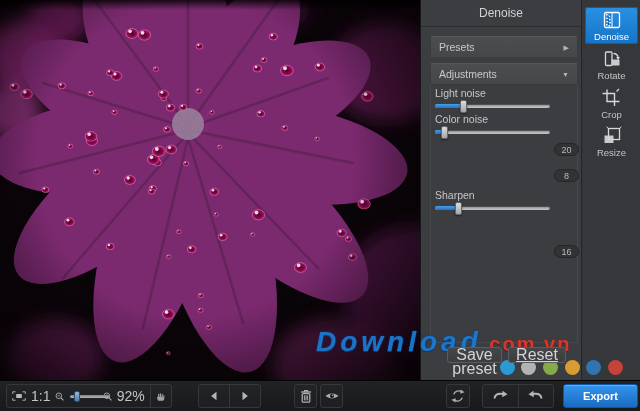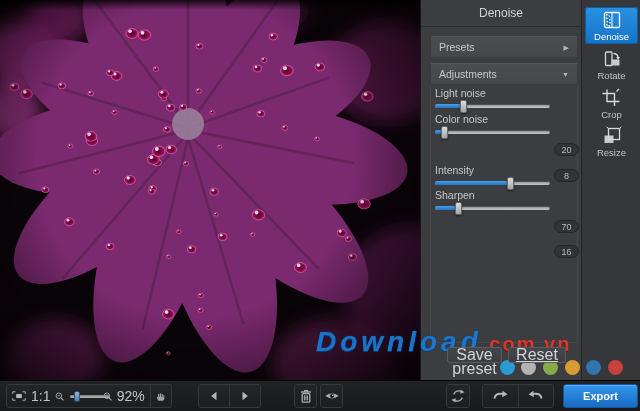--- a/index.html
+++ b/index.html
@@ -293,29 +293,20 @@
       <div class="lbl">Color noise</div>
       <div class="slider">
         <div class="track"></div>
         <div class="fill" style="width: 8%;"></div>
         <div class="handle" style="left: 8%;"></div>
       </div>
       <div class="valbox">8</div>
     </div>
 
 
-    <div class="srow" style="top:164px">
-      <div class="lbl">Intensity</div>
-      <div class="slider">
-        <div class="track"></div>
-        <div class="fill" style="width: 65%;"></div>
-        <div class="handle" style="left: 65%;"></div>
-      </div>
-      <div class="valbox">70</div>
-    </div>
 
     <div class="srow" style="top:189px">
       <div class="lbl">Sharpen</div>
       <div class="slider">
         <div class="track"></div>
         <div class="fill" style="width: 20%;"></div>
         <div class="handle" style="left: 20%;"></div>
       </div>
       <div class="valbox">16</div>
     </div>

